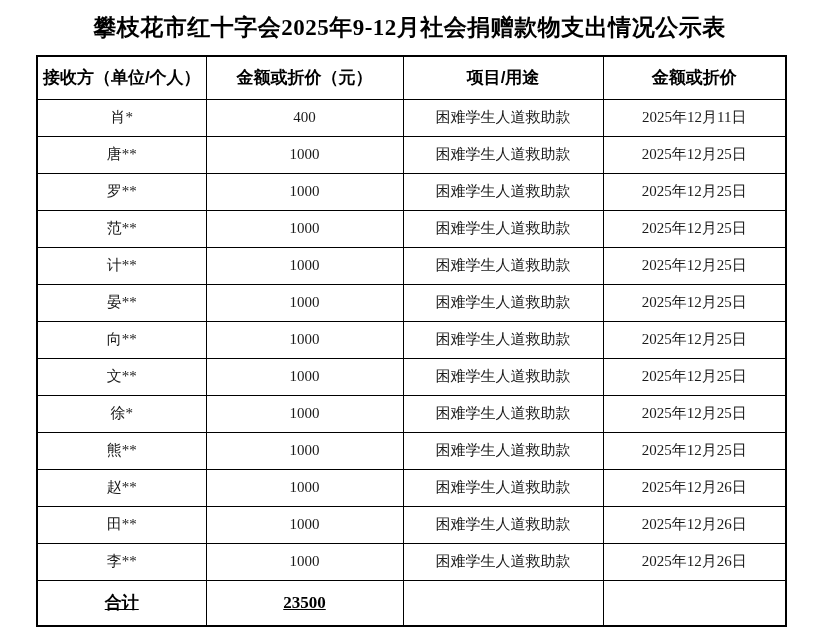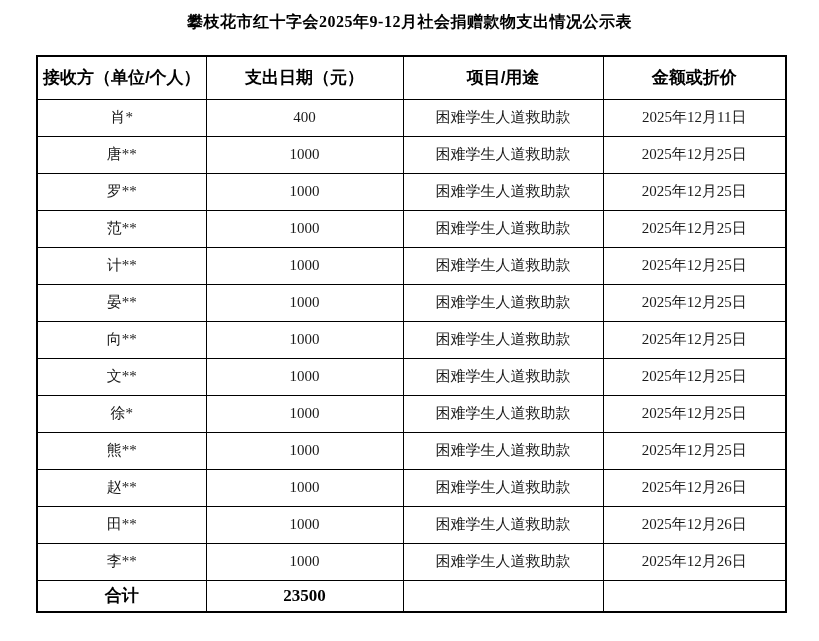--- a/index.html
+++ b/index.html
@@ -6,21 +6,21 @@
   html, body {
     width: 819px; height: 641px;
     background: #ffffff;
     font-family: "Liberation Serif", serif;
     color: #000000;
     overflow: hidden;
   }
   .page-title {
     margin-top: 12px;
     text-align: center;
-    font-size: 16px;
+    font-size: 23px;
     font-weight: bold;
     letter-spacing: 0.5px;
     font-family: "Liberation Serif", serif;
   }
   table.report {
     position: absolute;
     left: 36px;
     top: 55px;
     width: 749px;
     border-collapse: collapse;
@@ -40,23 +40,24 @@
     font-weight: bold;
     font-family: "Liberation Sans", sans-serif;
   }
   table.report tbody td {
     height: 37px;
     font-size: 15px;
     font-weight: normal;
     color: #1a1a1a;
   }
   table.report tfoot td {
-    height: 32px;
+    height: 46px;
     font-size: 17px;
     font-weight: bold;
+    text-decoration: underline;
   }
   col.c0 { width: 169px; }
   col.c1 { width: 197px; }
   col.c2 { width: 200px; }
   col.c3 { width: 183px; }
 </style>
 </head>
 <body>
 
 <div class="page-title">攀枝花市红十字会2025年9-12月社会捐赠款物支出情况公示表</div>
@@ -64,21 +65,21 @@
 <table class="report">
   <colgroup>
     <col class="c0">
       <col class="c1">
       <col class="c2">
       <col class="c3">
   </colgroup>
   <thead>
     <tr>
       <th>接收方（单位/个人）</th>
-      <th>支出日期（元）</th>
+      <th>金额或折价（元）</th>
       <th>项目/用途</th>
       <th>金额或折价</th>
     </tr>
   </thead>
   <tbody>
       <tr>
         <td>肖*</td>
         <td>400</td>
         <td>困难学生人道救助款</td>
         <td>2025年12月11日</td>

